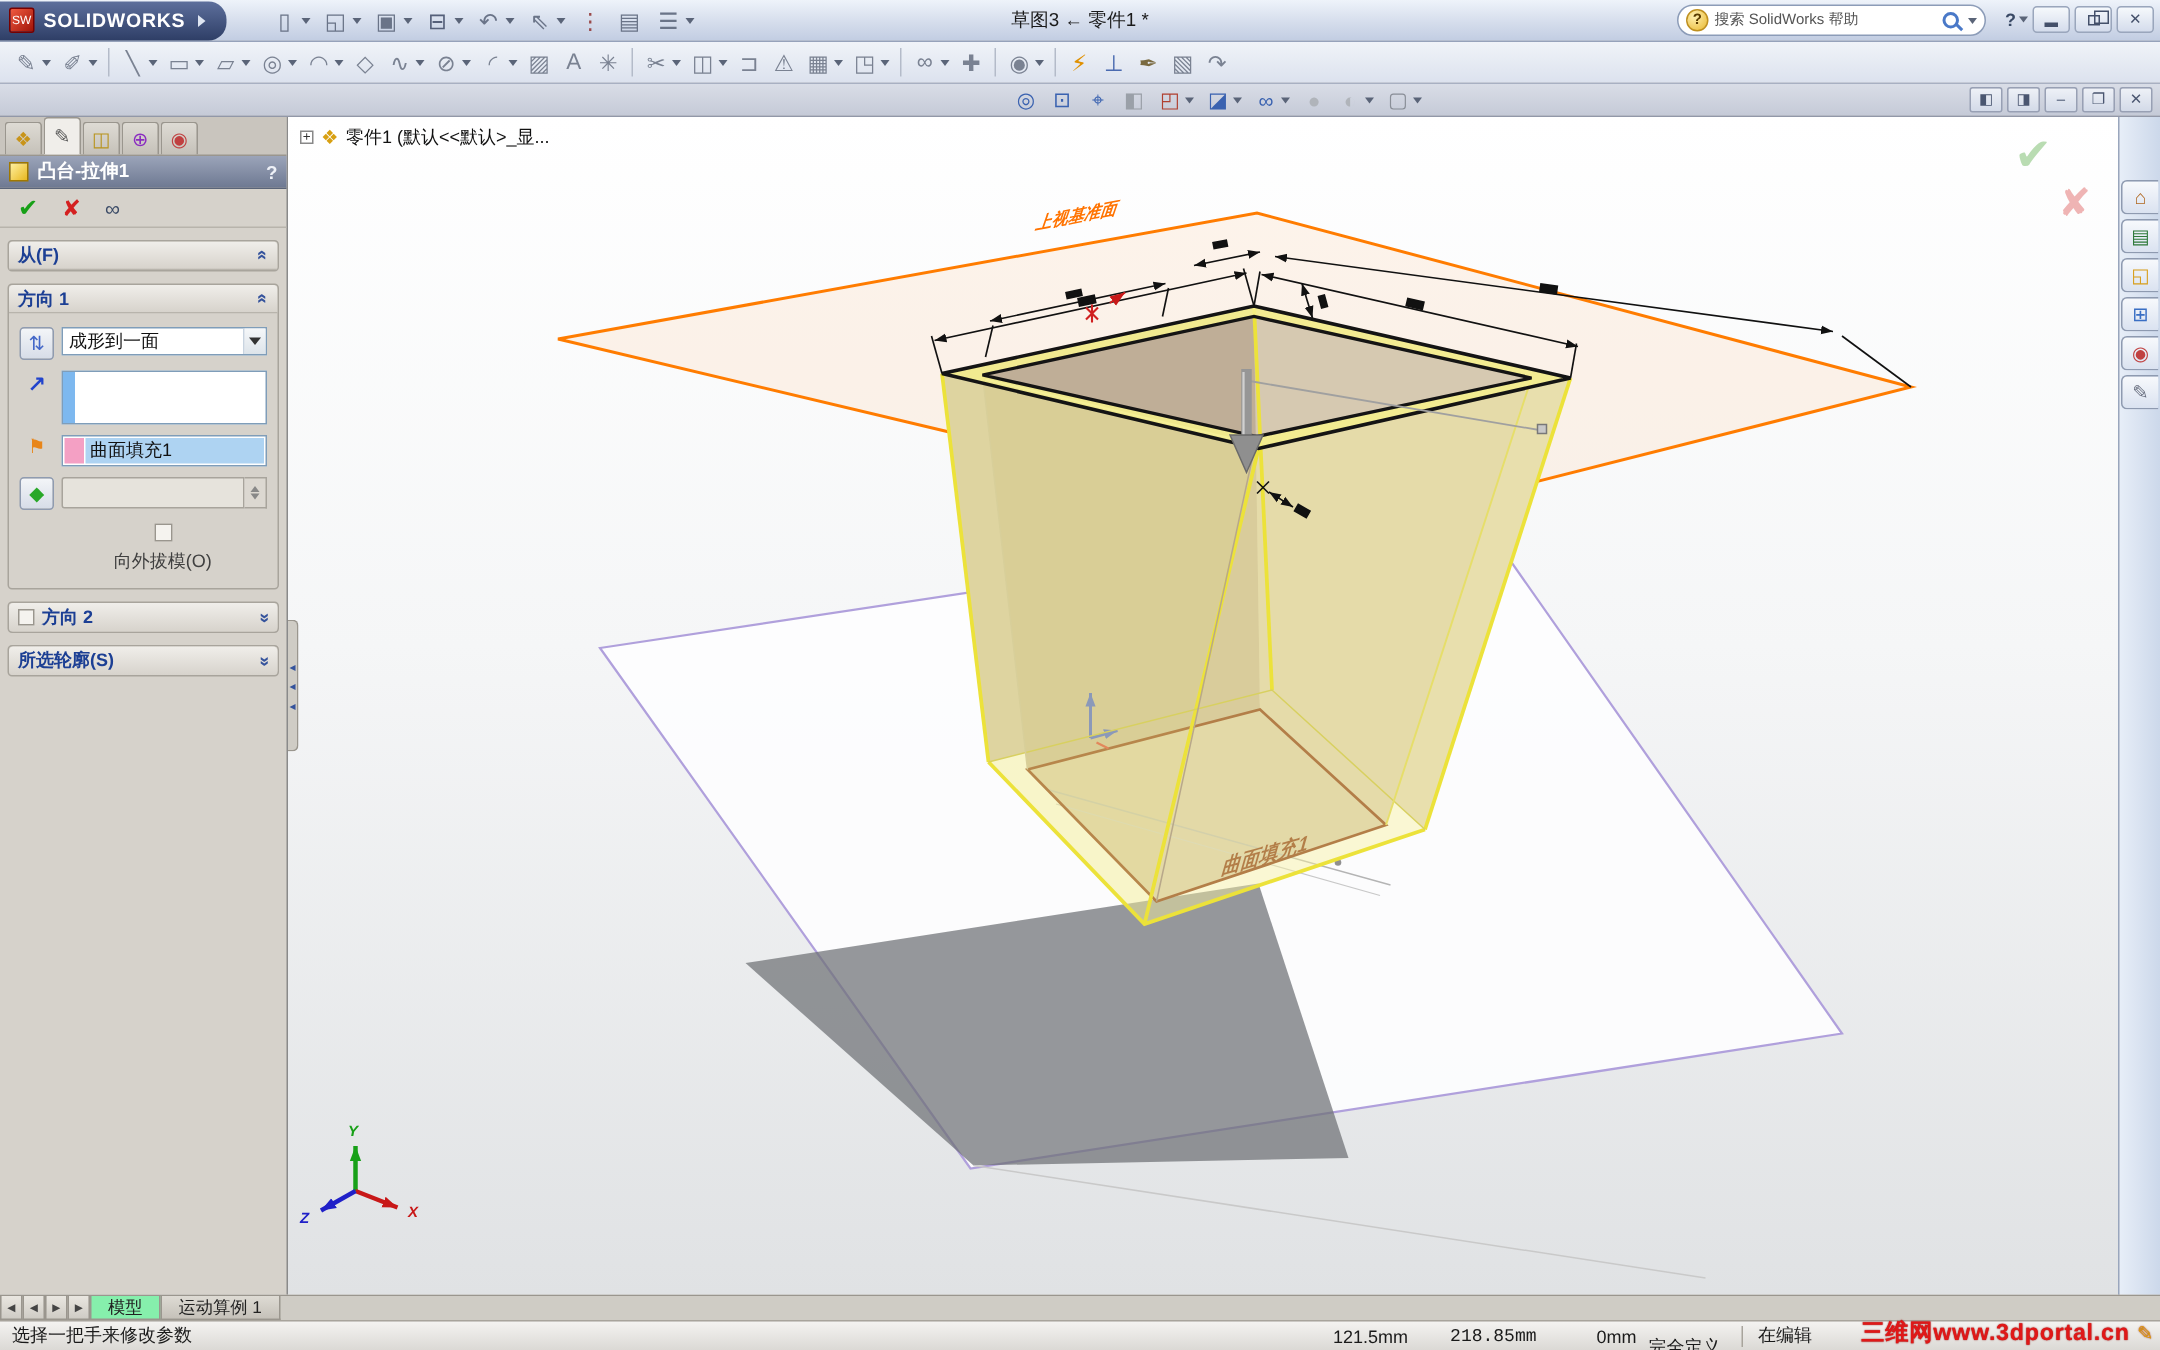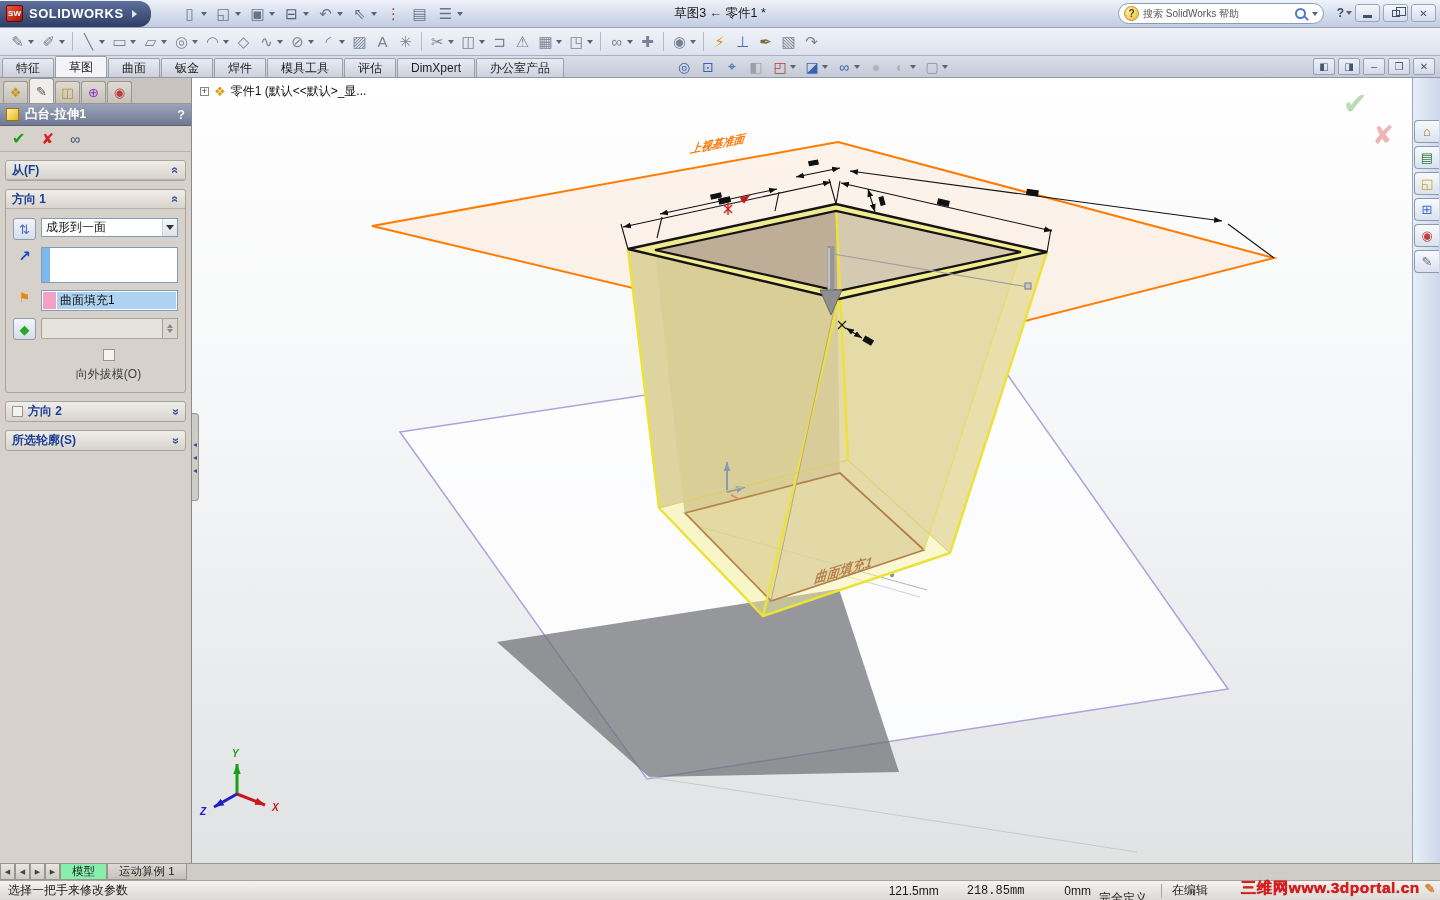--- a/index.html
+++ b/index.html
@@ -2,21 +2,21 @@
 <html><head>
 <meta charset="utf-8">
 <style>
   * { box-sizing: border-box; margin: 0; padding: 0; }
   html,body { width:1440px; height:900px; overflow:hidden; }
   body { font-family:"Liberation Sans","DejaVu Sans",sans-serif; font-size:12px; background:#e8e8e8; user-select:none; }
 
   
   .titlebar { height:28px; background:linear-gradient(#eef3fa,#d5ddec 55%,#c2cde2); border-bottom:1px solid #96a2ba; display:flex; align-items:center; position:relative; }
   .logo-plate { height:26px; background:linear-gradient(#6b7fa8,#2e3e66); background:linear-gradient(#5d6f9c,#2e3e66); border-radius:0 12px 12px 0; display:flex; align-items:center; gap:6px; padding:0 14px 0 6px; }
-  .logo-cube { width:17px; height:17px; border-radius:2px; background:linear-gradient(135deg,#f05a40,#a01408); border:1px solid #700; color:#fff; font-size:8px; font-weight:bold; display:flex; align-items:center; justify-content:center; }
+  .logo-cube { width:17px; height:17px; border-radius:2px; background:linear-gradient(135deg,#f05a40,#a01408); border:1px solid #700; color:#fff; font-size:8px; font-weight:normal; display:flex; align-items:center; justify-content:center; }
   .logo-text { color:#fff; font-weight:bold; font-size:13px; letter-spacing:.5px; }
   .flyout { width:0; height:0; border-top:4px solid transparent; border-bottom:4px solid transparent; border-left:5px solid #dfe6f2; margin-left:2px; }
   .qicons { display:flex; align-items:center; margin-left:26px; }
   .qicon { height:22px; padding:0 4px; display:flex; align-items:center; color:#6a7488; font-size:15px; }
   .qicon .g { width:18px; text-align:center; }
   .caret { width:0; height:0; border-left:3px solid transparent; border-right:3px solid transparent; border-top:4px solid #5a6478; display:inline-block; margin-left:2px; }
   .title-center { position:absolute; left:50%; transform:translateX(-50%); font-size:12.5px; color:#1a1a1a; white-space:nowrap; }
   .search { position:absolute; right:116px; top:3px; width:206px; height:21px; background:#fff; border:1px solid #8c9cb8; border-radius:11px; display:flex; align-items:center; gap:4px; padding:0 5px; }
   .qmark { width:15px; height:15px; border-radius:50%; background:radial-gradient(circle at 35% 30%,#fff0b0,#e8b830); border:1px solid #bf9020; color:#5a3c00; font-size:10px; font-weight:bold; display:flex; align-items:center; justify-content:center; flex:none; }
   .search input { flex:1; min-width:0; border:none; outline:none; background:transparent; font-size:10px; color:#444; font-family:inherit; }
@@ -416,40 +416,20 @@
     <span style="display:flex;align-items:center;">
 
       <span class="ticon">
         <span class="g">↷</span>
 
       </span>
     </span>
   </div>
 
 <div class="tabrow">
-  <span style="display:flex;align-items:flex-end;">
-
-      <span class="rtab">特征</span>
-
-      <span class="rtab active">草图</span>
-
-      <span class="rtab">曲面</span>
-
-      <span class="rtab">钣金</span>
-
-      <span class="rtab">焊件</span>
-
-      <span class="rtab">模具工具</span>
-
-      <span class="rtab">评估</span>
-
-      <span class="rtab">DimXpert</span>
-
-      <span class="rtab">办公室产品</span>
-    </span>
   <span class="headsup">
 
       <span class="hicon">
         <span class="g" style="color: rgb(58, 98, 176);">◎</span>
 
       </span>
 
       <span class="hicon">
         <span class="g" style="color: rgb(58, 98, 176);">⊡</span>
 

